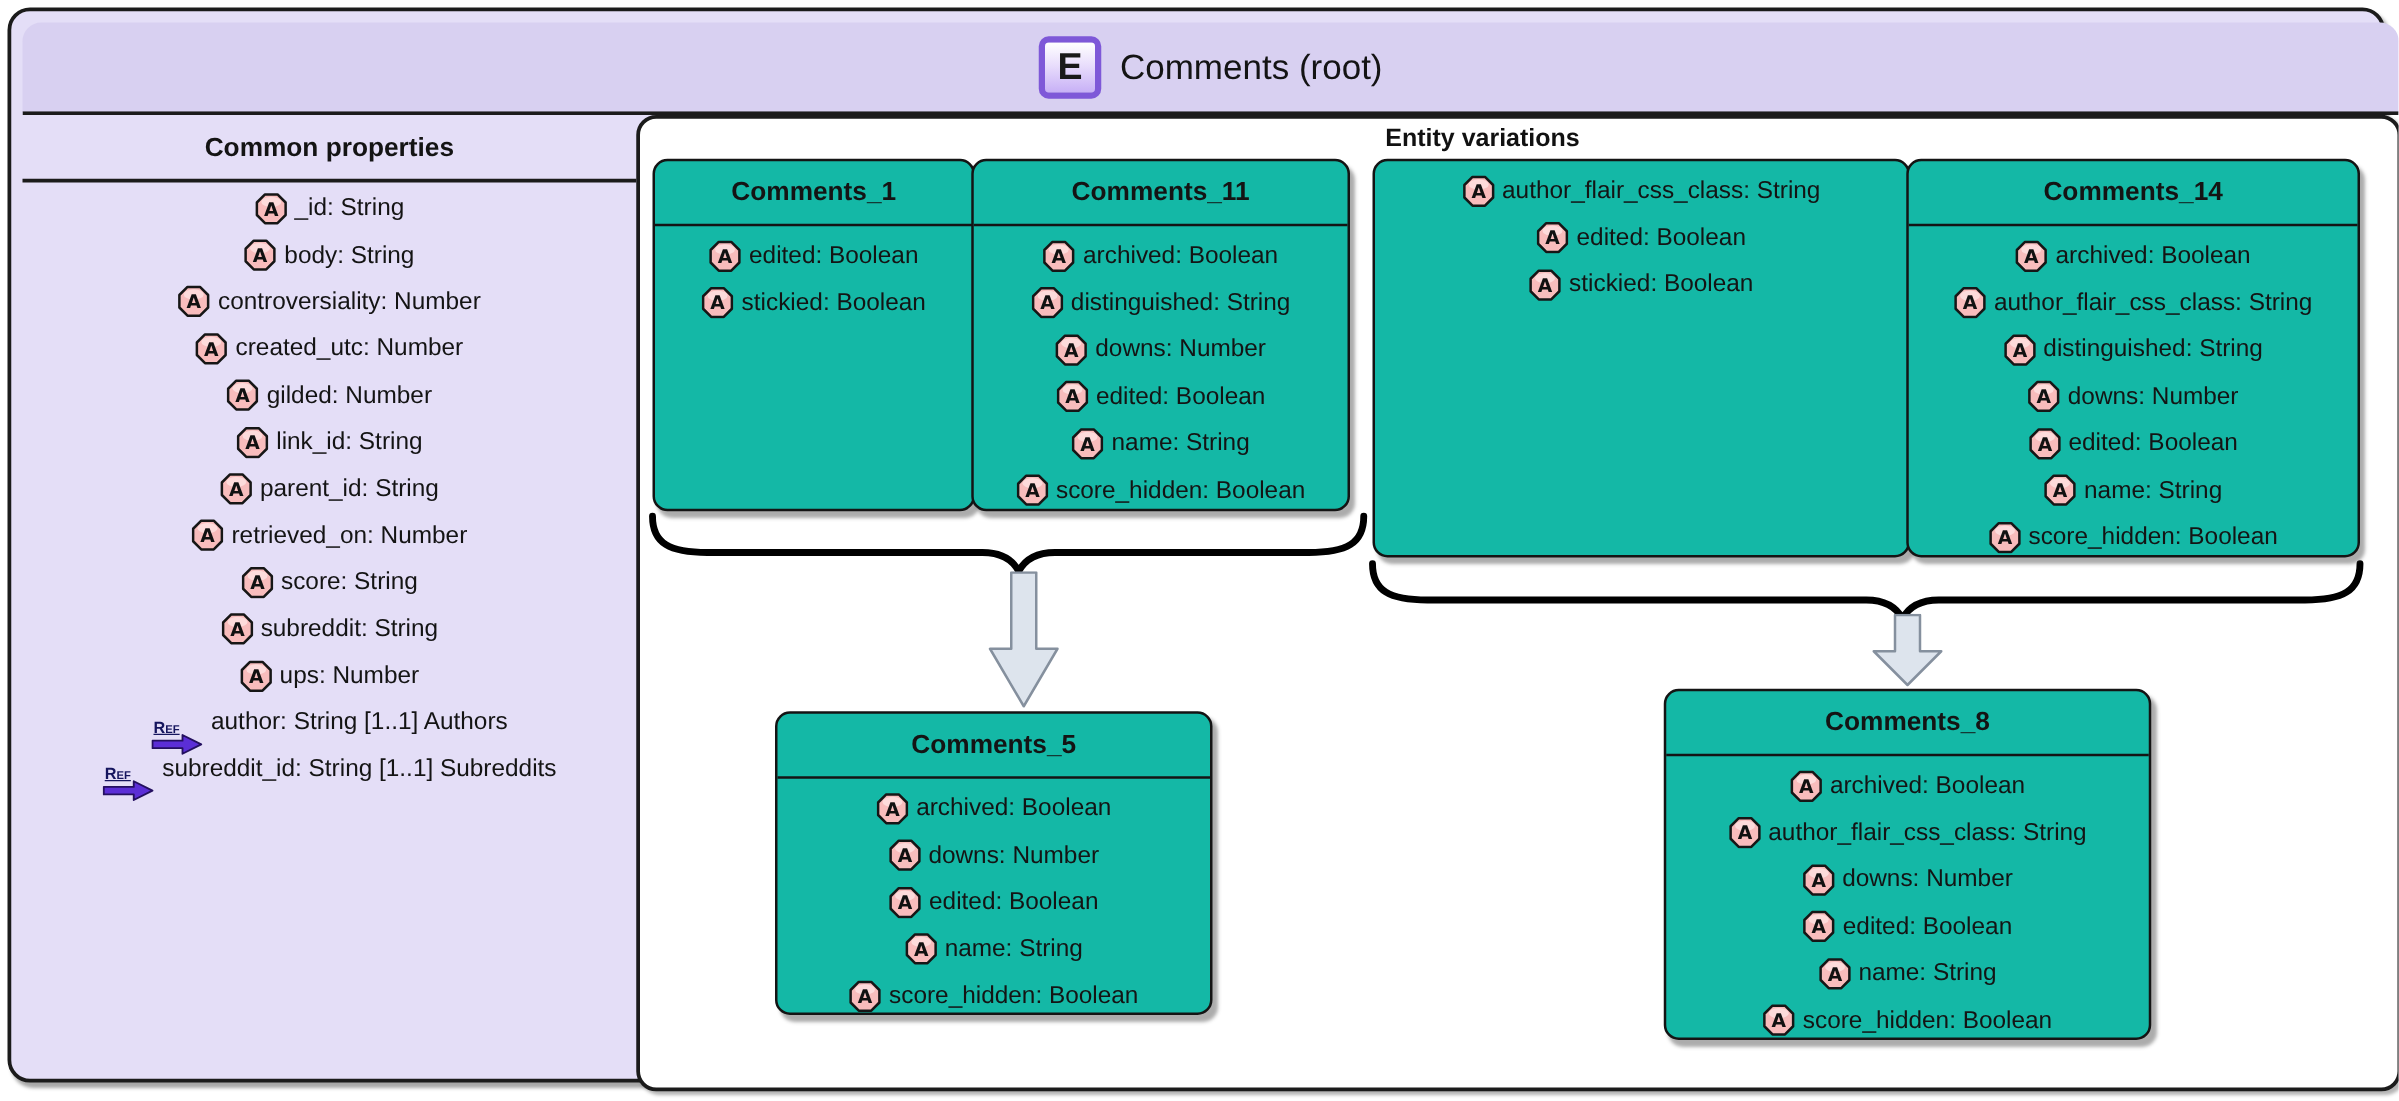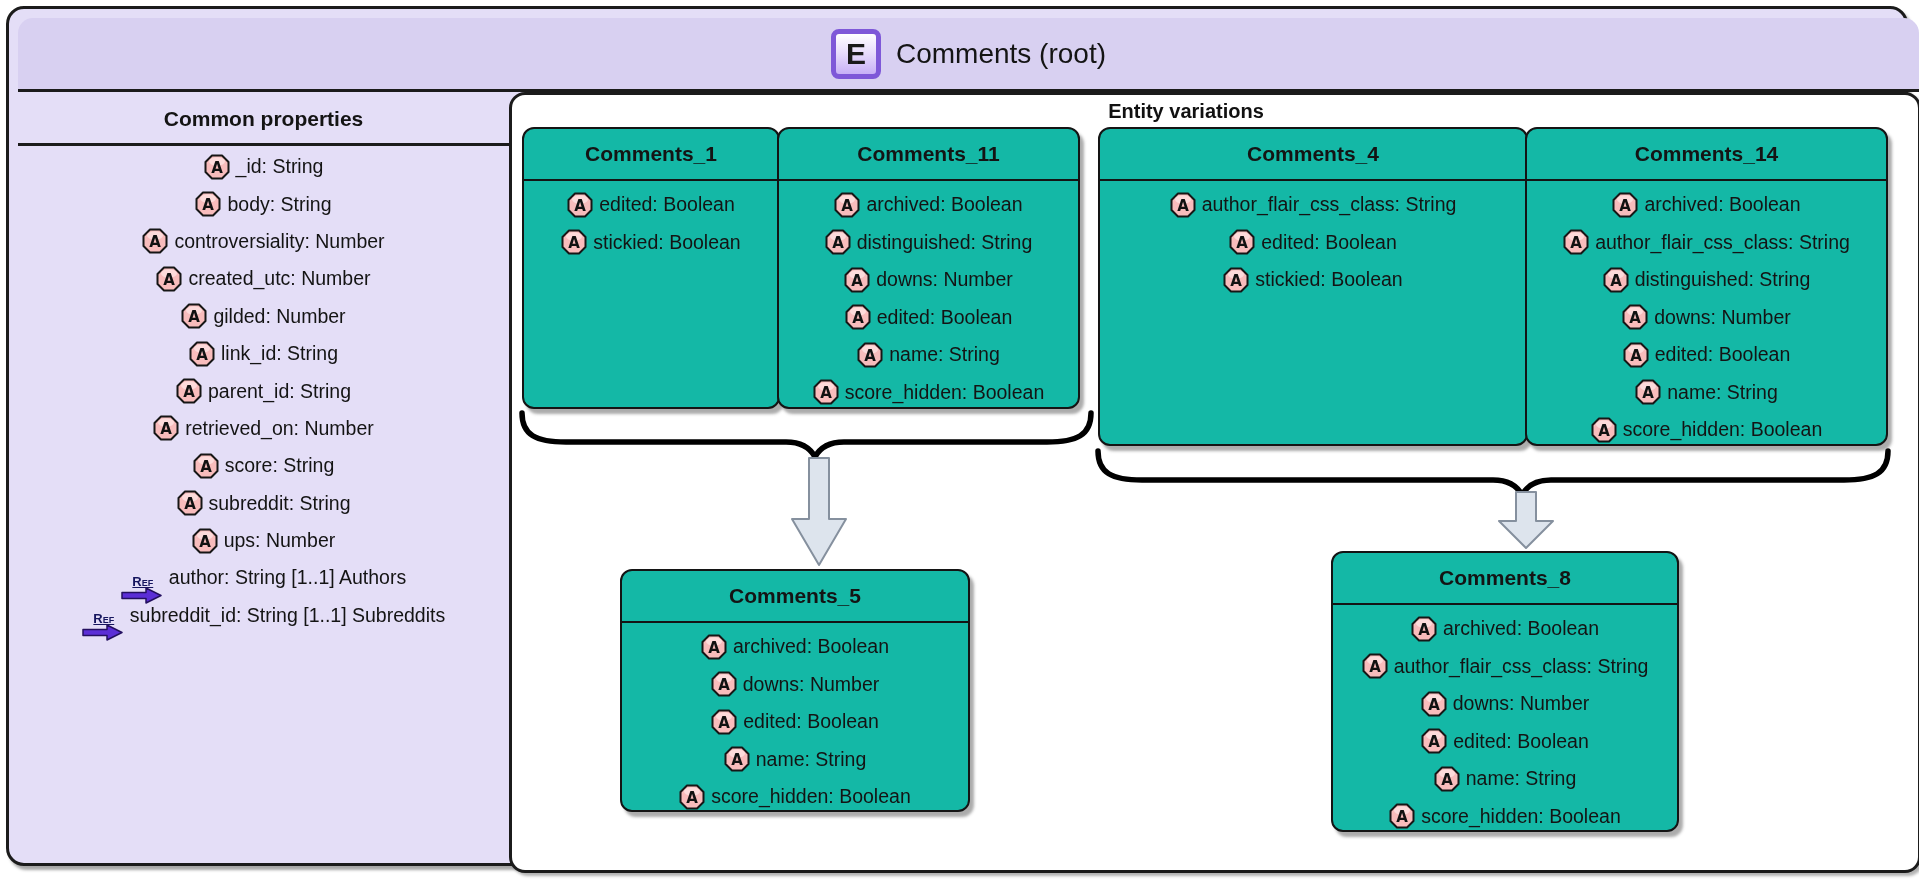--- a/index.html
+++ b/index.html
@@ -54,32 +54,32 @@
   .vbox-title {
     height:50px; display:flex; align-items:center; justify-content:center;
     font-weight:bold; font-size:21px; border-bottom:2.5px solid #141414;
   }
   .vbox-fields { padding-top:5px; }
   .c1  { left:513px;  top:118px; width:258px; height:282px; }
   .c11 { left:768px;  top:118px; width:303px; height:282px; }
   .c4  { left:1089px; top:118px; width:430px; height:319px; }
   .c14 { left:1516px; top:118px; width:363px; height:319px;text-align:center; }
   .c5  { left:611px;  top:560px; width:350px; height:243px; }
-  .c8  { left:1322px; top:542px; width:348px; height:281px; }
+  .c8  { left:1322px; top:542px; width:390px; height:281px; }
 
   
   .field-row {
     display:flex; align-items:center; justify-content:center; gap:6px;
     height:37.5px; font-size:19.5px; color:#141414; white-space:nowrap;
   }
   .common-fields .field-row { height:37.4px; }
   .icon svg { display:block; }
   .field-row .ref-icon { display:none; }
   .field-row[data-icon-type="ref"] .ref-icon { display:flex; }
-  .ref-icon { flex-direction:column; align-items:center;margin-top:24px; }
+  .ref-icon { flex-direction:column; align-items:flex-start;margin-top:24px; }
   .ref-label {
     font-weight:bold; font-size:13px; line-height:11px; color:#15155e;
     font-variant:small-caps; text-decoration:underline; margin-left:2px;
   }
 
   
   .glue { position:absolute; z-index:2; }
 </style>
 </head>
 <body>
@@ -333,21 +333,20 @@
                 <ellipse cx="13" cy="7.5" rx="8" ry="4.2" fill="#fddede" opacity="0.9"></ellipse>
                 <text x="13" y="18.5" text-anchor="middle" font-size="15" font-weight="bold" fill="#111" font-family="DejaVu Sans, sans-serif">A</text>
               </svg>
             </span>
             <span class="field-text">score_hidden: Boolean</span>
           </div>
         </div>
     </div>
 
     <div class="vbox c4">
-      <div class="vbox-title">Comments_4</div>
       <div class="vbox-fields">
 
       <div class="field-row" data-icon-type="attribute">
             <span class="icon attr-icon">
               <svg width="26" height="26" viewBox="0 0 26 26">
                 <polygon points="8,1.5 18,1.5 24.5,8 24.5,18 18,24.5 8,24.5 1.5,18 1.5,8" fill="#f8bcbc" stroke="#161616" stroke-width="2" stroke-linejoin="round"></polygon>
                 <ellipse cx="13" cy="7.5" rx="8" ry="4.2" fill="#fddede" opacity="0.9"></ellipse>
                 <text x="13" y="18.5" text-anchor="middle" font-size="15" font-weight="bold" fill="#111" font-family="DejaVu Sans, sans-serif">A</text>
               </svg>
             </span>

